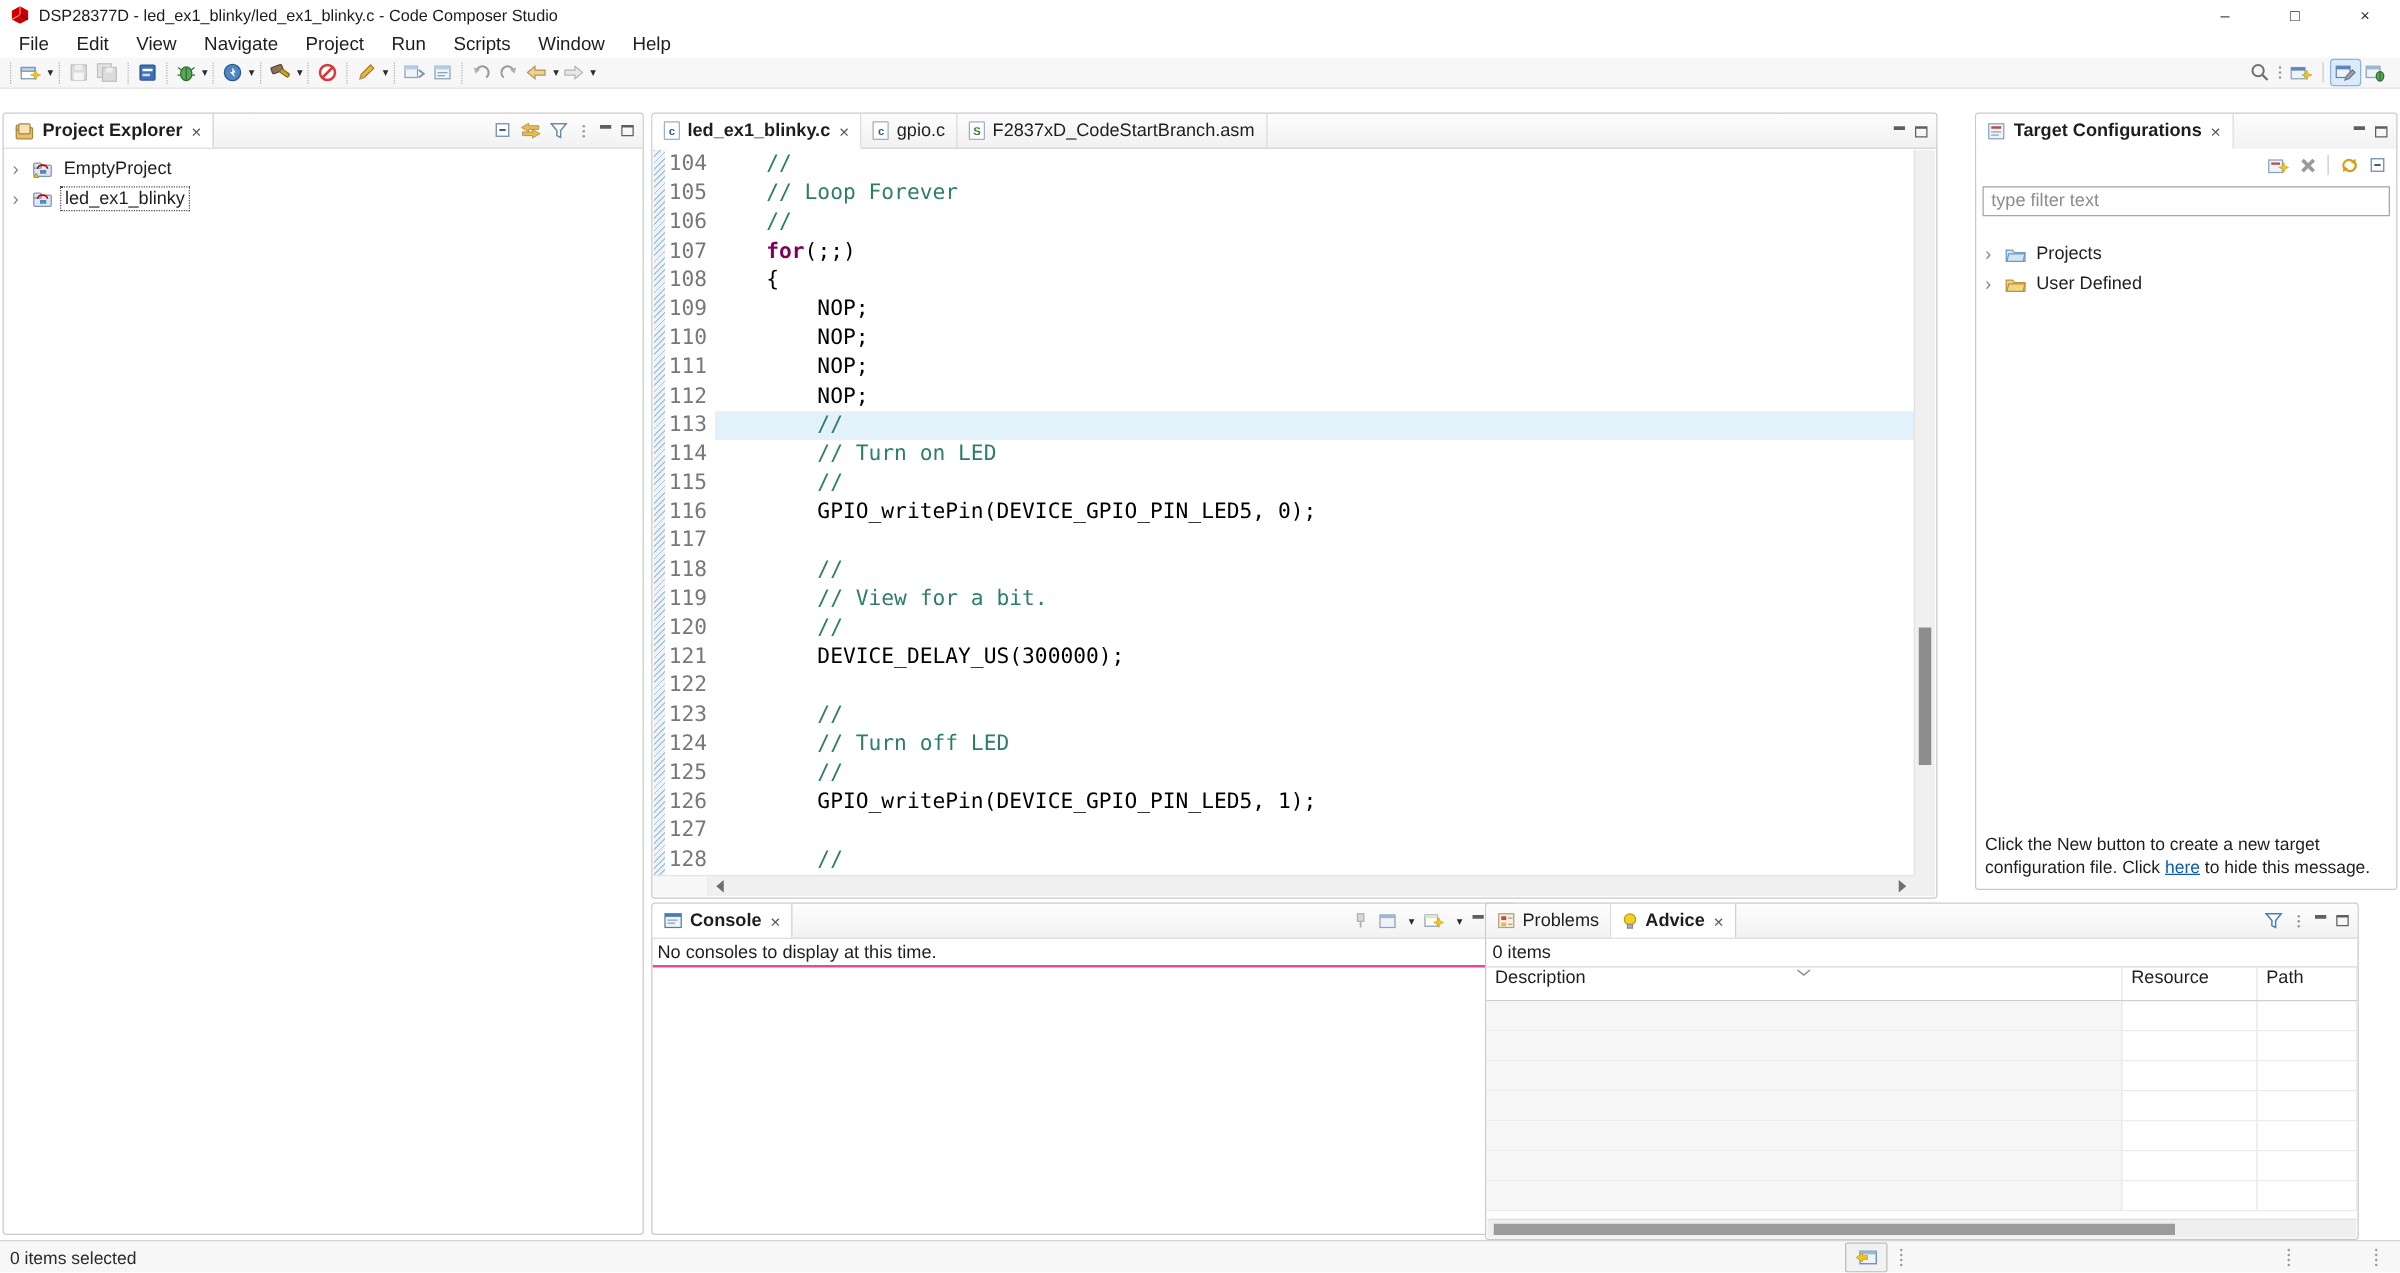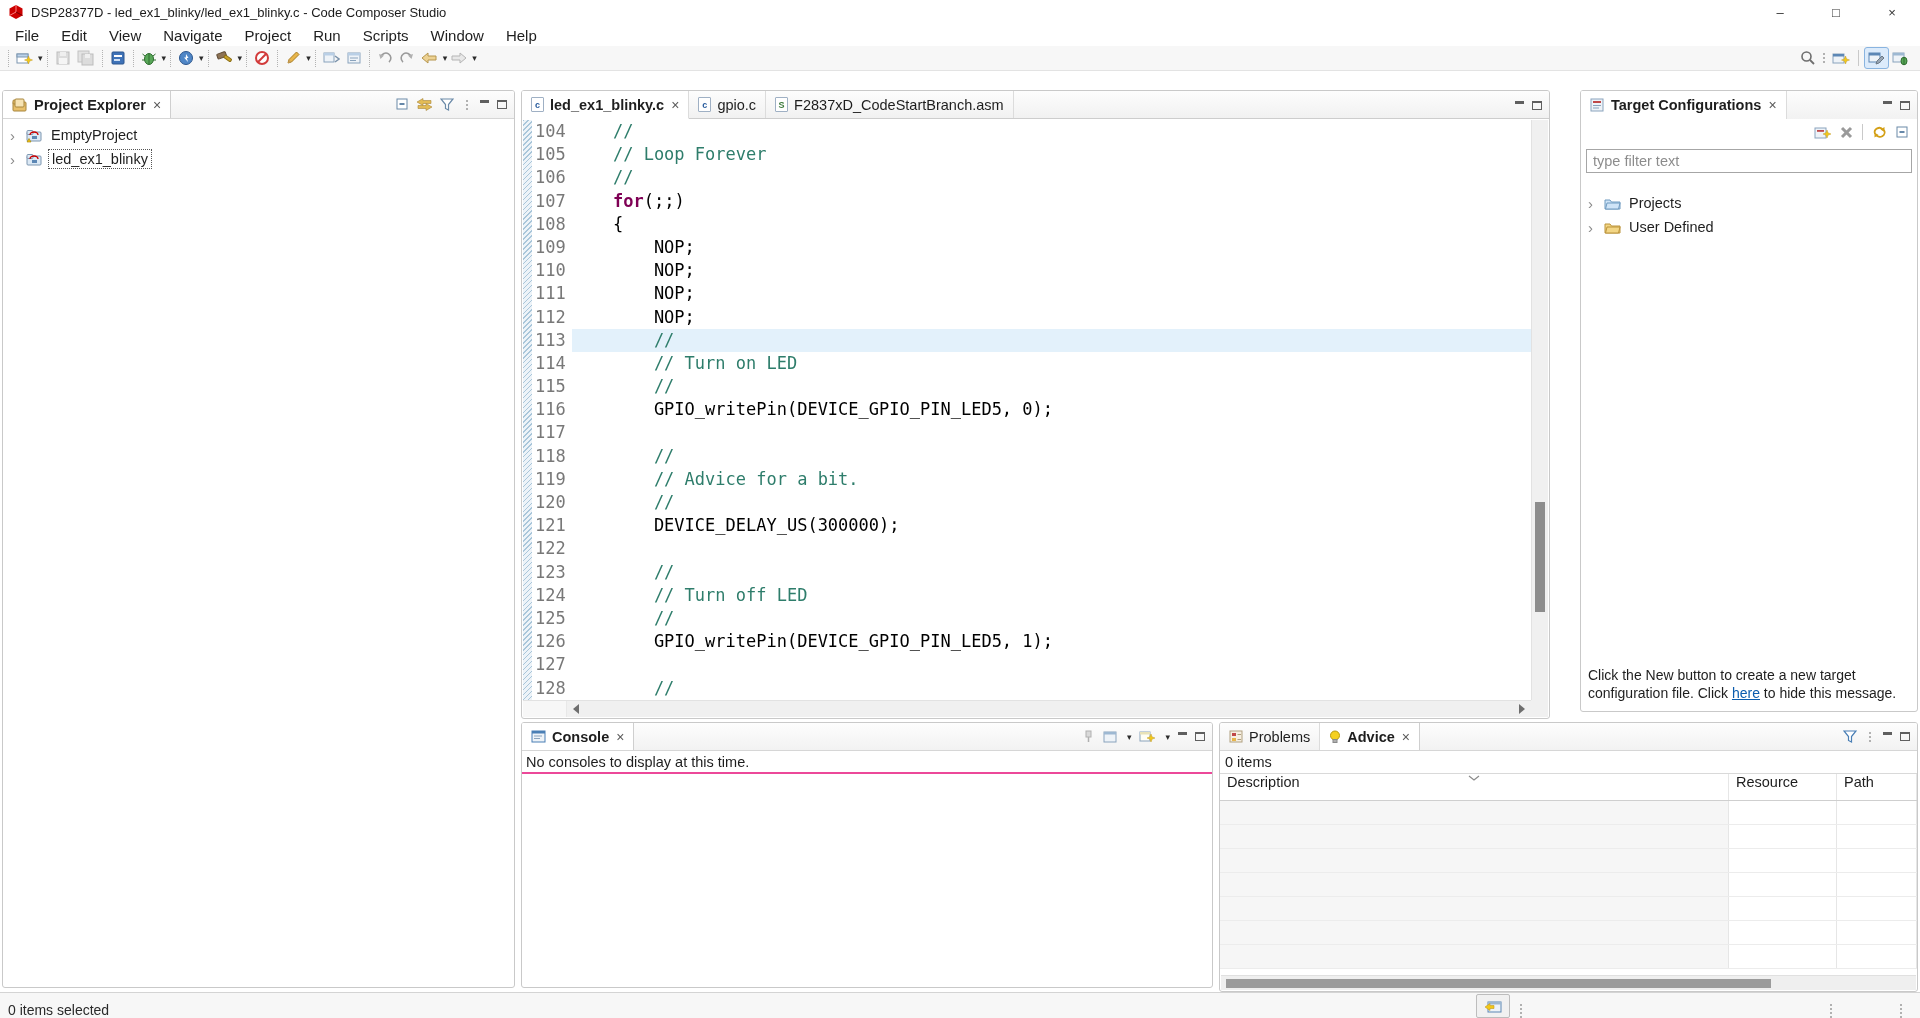--- a/index.html
+++ b/index.html
@@ -77,21 +77,21 @@
 .grid-hdr{height:27px;display:flex;border-bottom:1px solid #cfcfcf;font-size:14.5px}
 .gh-cell{display:flex;align-items:flex-start;padding:0 0 4px 7px;border-right:1px solid #e6e6e6;position:relative}
 .col-desc{width:509px}.col-res{width:108px}.col-path{flex:1}
 .sort-chev{position:absolute;top:1px;left:50%;margin-left:-6px}
 .grid-body .g-row{height:24px;display:flex;border-bottom:1px solid #ececec}
 .g-cell{border-right:1px solid #e6e6e6;height:100%}
 .g-cell.col-desc{background:#f6f6f6}
 .p-hscroll{position:absolute;left:1px;right:1px;bottom:1px;height:15px;background:#efefef;border-top:1px solid #e0e0e0}
 .p-hthumb{position:absolute;left:5px;top:3px;width:545px;height:9px;background:#9b9b9b}
 
-.statusbar{position:absolute;left:0;right:0;top:992px;height:26px;background:#f7f7f7;border-top:1px solid #d4d4d4;display:flex;align-items:flex-end;font-size:14px;color:#2a2a2a}
+.statusbar{position:absolute;left:0;right:0;top:992px;height:26px;background:#f7f7f7;border-top:1px solid #d4d4d4;display:flex;align-items:center;font-size:14px;color:#2a2a2a}
 .status-left{padding-left:8px}
 .sb-btn{width:34px;height:24px;border:1px solid #bdbdbd;background:#f1f1f1;border-radius:2px;display:flex;align-items:center;justify-content:center}
 </style>
 </head>
 <body>
 
 <div id="app">
 
   <div class="titlebar">
     <span class="app-icon">
@@ -427,21 +427,21 @@
         <div class="crow">
           <span class="ln">117</span>
           <span class="ct"></span>
         </div>
         <div class="crow">
           <span class="ln">118</span>
           <span class="ct"><span class="cm">        //</span></span>
         </div>
         <div class="crow">
           <span class="ln">119</span>
-          <span class="ct"><span class="cm">        // Advice for a bit.</span></span>
+          <span class="ct"><span class="cm">        // View for a bit.</span></span>
         </div>
         <div class="crow">
           <span class="ln">120</span>
           <span class="ct"><span class="cm">        //</span></span>
         </div>
         <div class="crow">
           <span class="ln">121</span>
           <span class="ct"><span>        DEVICE_DELAY_US(300000);</span></span>
         </div>
         <div class="crow">
@@ -597,21 +597,21 @@
             </svg>
           </span>
         <span class="tb-caret">▾</span>
         <span class="mini-bar"></span>
         <span class="maxi-box"></span>
       </div>
     </div>
     <div class="console-msg">No consoles to display at this time.</div>
   </div>
 
-  <div class="panel" style="left:1219px;top:722px;width:699px;height:270px">
+  <div class="panel" style="left:1188px;top:722px;width:699px;height:270px">
     <div class="panel-hdr">
       <div class="ptab">
         <span class="ficon">
           <svg width="14" height="13">
               <rect x="1" y="1" width="12" height="11" fill="#f6efe2" stroke="#b0a080"></rect>
               <rect x="3" y="3" width="4" height="3" fill="#c04848"></rect>
               <rect x="3" y="8" width="4" height="3" fill="#e8b54a"></rect>
               <line x1="8.5" y1="4.5" x2="12" y2="4.5" stroke="#b0a080"></line>
               <line x1="8.5" y1="9.5" x2="12" y2="9.5" stroke="#b0a080"></line>
             </svg>

